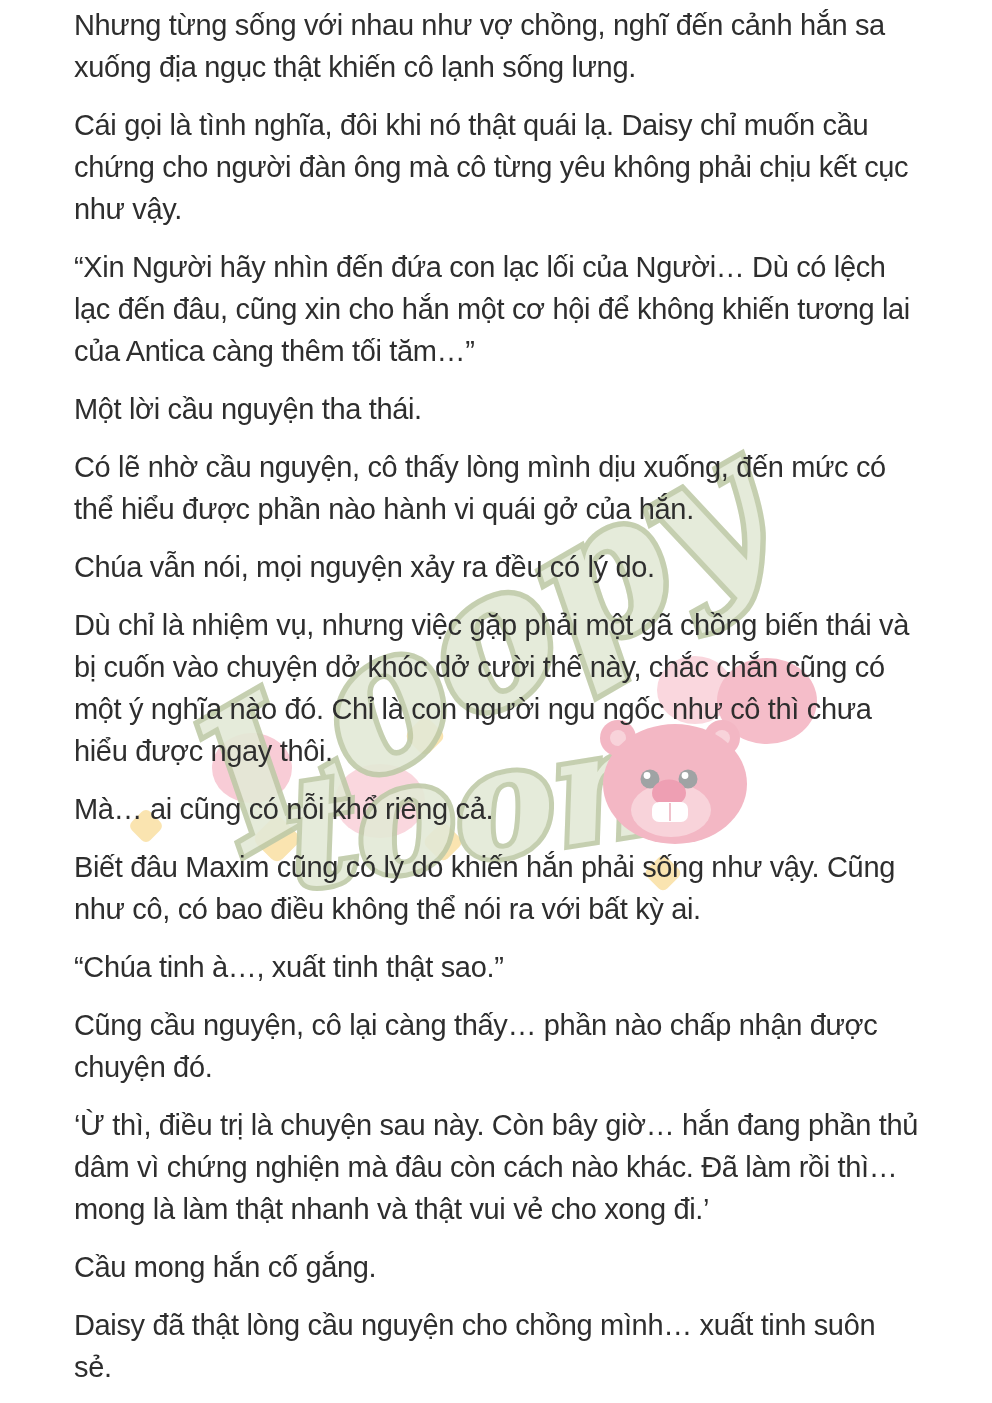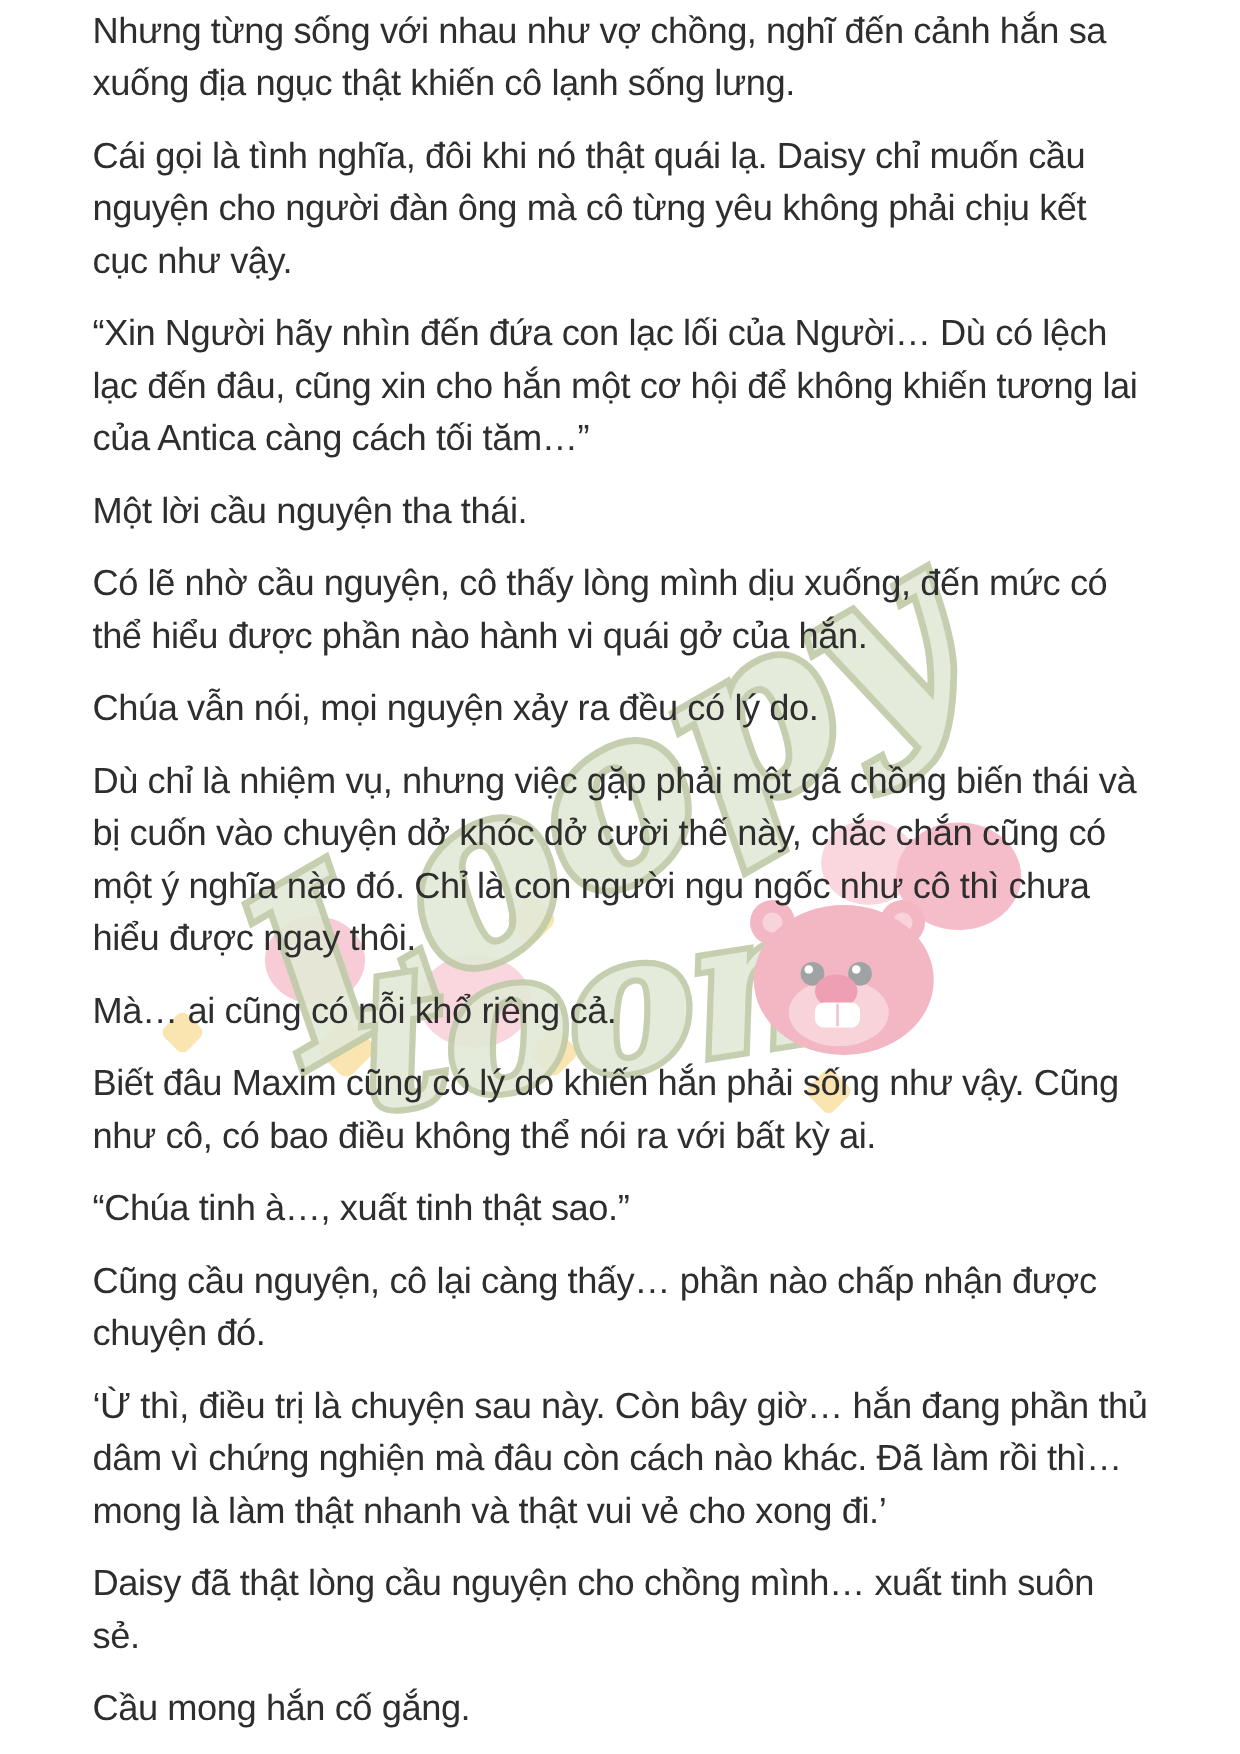--- a/index.html
+++ b/index.html
@@ -90,28 +90,28 @@
       <ellipse cx="669" cy="793" rx="17" ry="13.5" fill="#ee9fb3"></ellipse>
       <g>
         <rect x="652" y="802" width="36" height="20" rx="7" fill="#ffffff"></rect>
         <line x1="670" y1="803" x2="670" y2="821" stroke="#f0c2cc" stroke-width="2"></line>
       </g>
     </g>
   </svg>
 
   <article class="page-text">
     <p>Nhưng từng sống với nhau như vợ chồng, nghĩ đến cảnh hắn sa xuống địa ngục thật khiến cô lạnh sống lưng.</p>
-    <p>Cái gọi là tình nghĩa, đôi khi nó thật quái lạ. Daisy chỉ muốn cầu nguyện cho người đàn ông mà cô từng yêu không phải chịu kết cục như vậy.</p>
-    <p>“Xin Người hãy nhìn đến đứa con lạc lối của Người… Dù có lệch lạc đến đâu, cũng xin cho hắn một cơ hội để không khiến tương lai của Antica càng cách tối tăm…”</p>
+    <p>Cái gọi là tình nghĩa, đôi khi nó thật quái lạ. Daisy chỉ muốn cầu chứng cho người đàn ông mà cô từng yêu không phải chịu kết cục như vậy.</p>
+    <p>“Xin Người hãy nhìn đến đứa con lạc lối của Người… Dù có lệch lạc đến đâu, cũng xin cho hắn một cơ hội để không khiến tương lai của Antica càng thêm tối tăm…”</p>
     <p>Một lời cầu nguyện tha thái.</p>
     <p>Có lẽ nhờ cầu nguyện, cô thấy lòng mình dịu xuống, đến mức có thể hiểu được phần nào hành vi quái gở của hắn.</p>
     <p>Chúa vẫn nói, mọi nguyện xảy ra đều có lý do.</p>
     <p>Dù chỉ là nhiệm vụ, nhưng việc gặp phải một gã chồng biến thái và bị cuốn vào chuyện dở khóc dở cười thế này, chắc chắn cũng có một ý nghĩa nào đó. Chỉ là con người ngu ngốc như cô thì chưa hiểu được ngay thôi.</p>
     <p>Mà… ai cũng có nỗi khổ riêng cả.</p>
     <p>Biết đâu Maxim cũng có lý do khiến hắn phải sống như vậy. Cũng như cô, có bao điều không thể nói ra với bất kỳ ai.</p>
     <p>“Chúa tinh à…, xuất tinh thật sao.”</p>
     <p>Cũng cầu nguyện, cô lại càng thấy… phần nào chấp nhận được chuyện đó.</p>
     <p>‘Ừ thì, điều trị là chuyện sau này. Còn bây giờ… hắn đang phần thủ dâm vì chứng nghiện mà đâu còn cách nào khác. Đã làm rồi thì… mong là làm thật nhanh và thật vui vẻ cho xong đi.’</p>
+    <p>Cầu mong hắn cố gắng.</p>
     <p>Daisy đã thật lòng cầu nguyện cho chồng mình… xuất tinh suôn sẻ.</p>
-    <p>Cầu mong hắn cố gắng.</p>
   </article>
 
 </div>
 
 </body></html>

